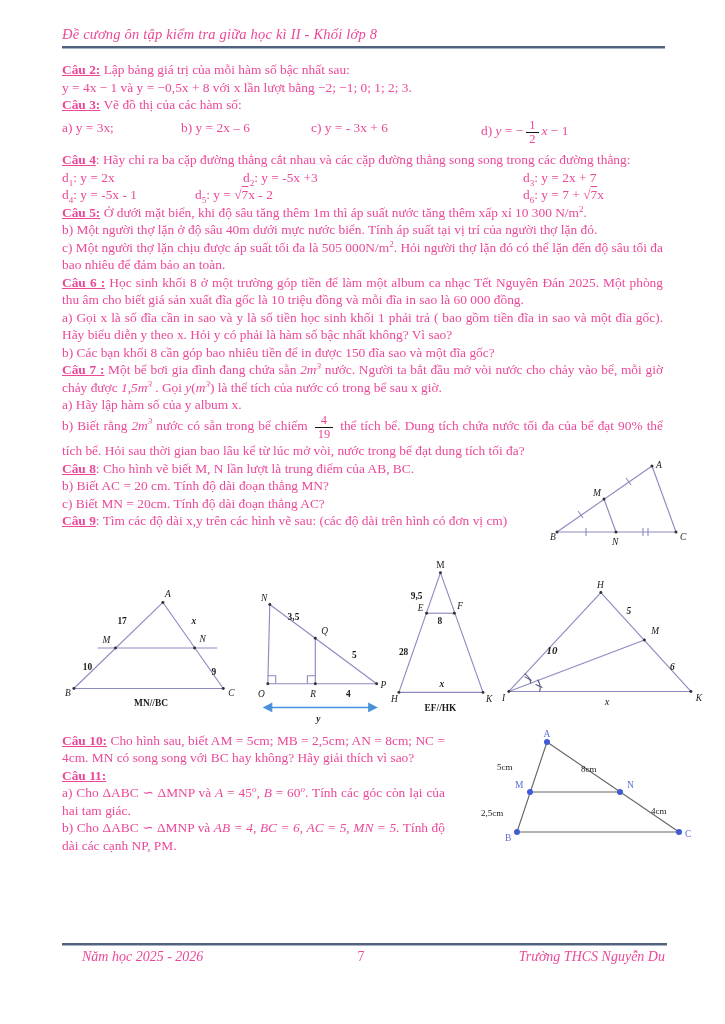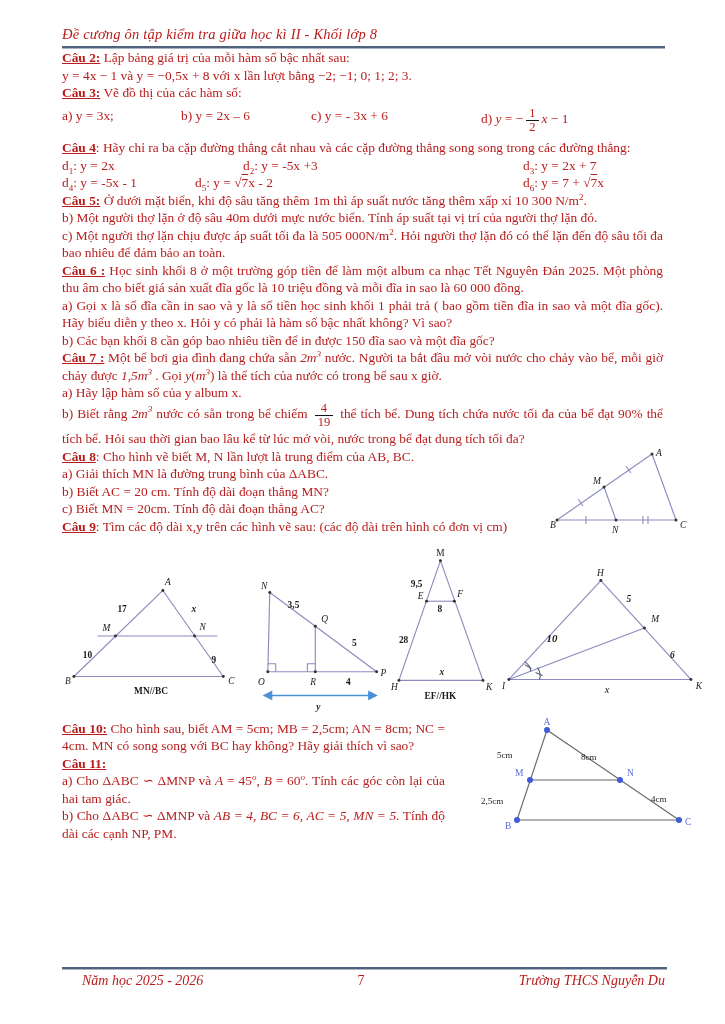--- a/index.html
+++ b/index.html
@@ -1,22 +1,22 @@
 <!DOCTYPE html>
 <html lang="vi"><head>
 <meta charset="utf-8">
 <style>
   *{box-sizing:border-box}
   html,body{margin:0;padding:0;background:#ffffff}
   .page{width:725px;height:1024px;background:#fff;position:relative;overflow:hidden;
-        font-family:"Liberation Serif",serif;color:#b91c1c;margin:0 auto}
+        font-family:"Liberation Serif",serif;color:#ec4899;margin:0 auto}
   .header{padding:26px 60px 0 62px}
   .htitle{font-style:italic;font-size:14.5px;letter-spacing:.2px}
   .hrule{margin-top:3px;border-top:2.5px solid #51627f;border-bottom:1px solid #a9b4c6;height:2px}
-  .doc{padding:0 62px 0 62px;font-size:13.4px;line-height:17.5px}
+  .doc{padding:12px 62px 0 62px;font-size:13.4px;line-height:17.5px}
   .doc p{margin:0;text-align:justify}
   .b{font-weight:bold}
   .u{text-decoration:underline}
   .i{font-style:italic}
   .sup{font-size:9px;vertical-align:super;line-height:0}
   .sub{font-size:9px;vertical-align:sub;line-height:0}
   .frac{display:inline-block;vertical-align:-9px;text-align:center;line-height:1.1;margin:0 3px}
   .frac .fn{display:block;border-bottom:1px solid #141414;padding:0 3px;font-size:12.5px}
   .frac .fd{display:block;padding:0 3px;font-size:12.5px}
   .rad{text-decoration:overline}
@@ -30,21 +30,21 @@
   .drow2 .cell:nth-child(1){width:133px}
   .drow2 .cell:nth-child(2){width:328px}
   svg.fig{display:block}
   .figfloat8{float:right;margin:-6px -26px 2px 8px}
   .figfloat10{float:right;margin:-2px -30px 0 10px}
   #figrow{display:flex;justify-content:space-between;align-items:flex-start;margin:6px -52px 4px 0}
   #figrow svg:nth-child(1){margin-top:24px}
   #figrow svg:nth-child(2){margin-top:28px}
   #figrow svg:nth-child(4){margin-top:18px}
   .withfig::after{content:"";display:block;clear:both}
-  .footer{position:absolute;left:62px;right:58px;top:964px}
+  .footer{position:absolute;left:62px;right:58px;top:940px}
   .frow{display:flex;justify-content:space-between;font-size:14px;padding:3px 2px 0 20px}
   .frow span:nth-child(1),.frow span:nth-child(3){font-style:italic}
 </style>
 </head>
 <body>
 
 <div class="page">
 
   <div class="header">
     <div class="htitle">Đề cương ôn tập kiểm tra giữa học kì II - Khối lớp 8</div>
@@ -100,21 +100,20 @@
           <circle cx="127" cy="78" r="1.5" fill="#333"></circle>
           <circle cx="55" cy="45" r="1.5" fill="#333"></circle>
           <circle cx="67" cy="78" r="1.5" fill="#333"></circle>
           <text x="107" y="14" font-size="9.5" fill="#1a1a1a" font-family="&quot;Liberation Serif&quot;,serif" font-style="italic">A</text>
           <text x="44" y="42" font-size="9.5" fill="#1a1a1a" font-family="&quot;Liberation Serif&quot;,serif" font-style="italic">M</text>
           <text x="63" y="91" font-size="9.5" fill="#1a1a1a" font-family="&quot;Liberation Serif&quot;,serif" font-style="italic">N</text>
           <text x="1" y="86" font-size="9.5" fill="#1a1a1a" font-family="&quot;Liberation Serif&quot;,serif" font-style="italic">B</text>
           <text x="131" y="86" font-size="9.5" fill="#1a1a1a" font-family="&quot;Liberation Serif&quot;,serif" font-style="italic">C</text>
         </svg>
     <p><span class="b u">Câu 8</span><span class="">:  Cho hình vẽ biết M, N lần lượt là trung điểm của AB, BC.</span></p>
-        <p><span class="">a) Giải thích MN là đường trung bình của ΔABC.</span></p>
         <p><span class="">b) Biết AC = 20 cm. Tính độ dài đoạn thẳng MN?</span></p>
         <p><span class="">c) Biết MN = 20cm. Tính độ dài đoạn thẳng AC?</span></p>
         <p><span class="b u">Câu 9</span><span class="">: Tìm các độ dài x,y trên các hình vẽ sau: (các độ dài trên hình có đơn vị cm)</span></p>
       </div>
 
     <div id="figrow">
       <svg id="fig91" class="fig" viewBox="0 0 190 130" width="190" height="130">
           <line x1="12" y1="109" x2="102" y2="22" stroke="#8b8bc0" stroke-width="1.15"></line>
           <line x1="102" y1="22" x2="163" y2="109" stroke="#8b8bc0" stroke-width="1.15"></line>
           <line x1="12" y1="109" x2="163" y2="109" stroke="#8b8bc0" stroke-width="1.15"></line>

